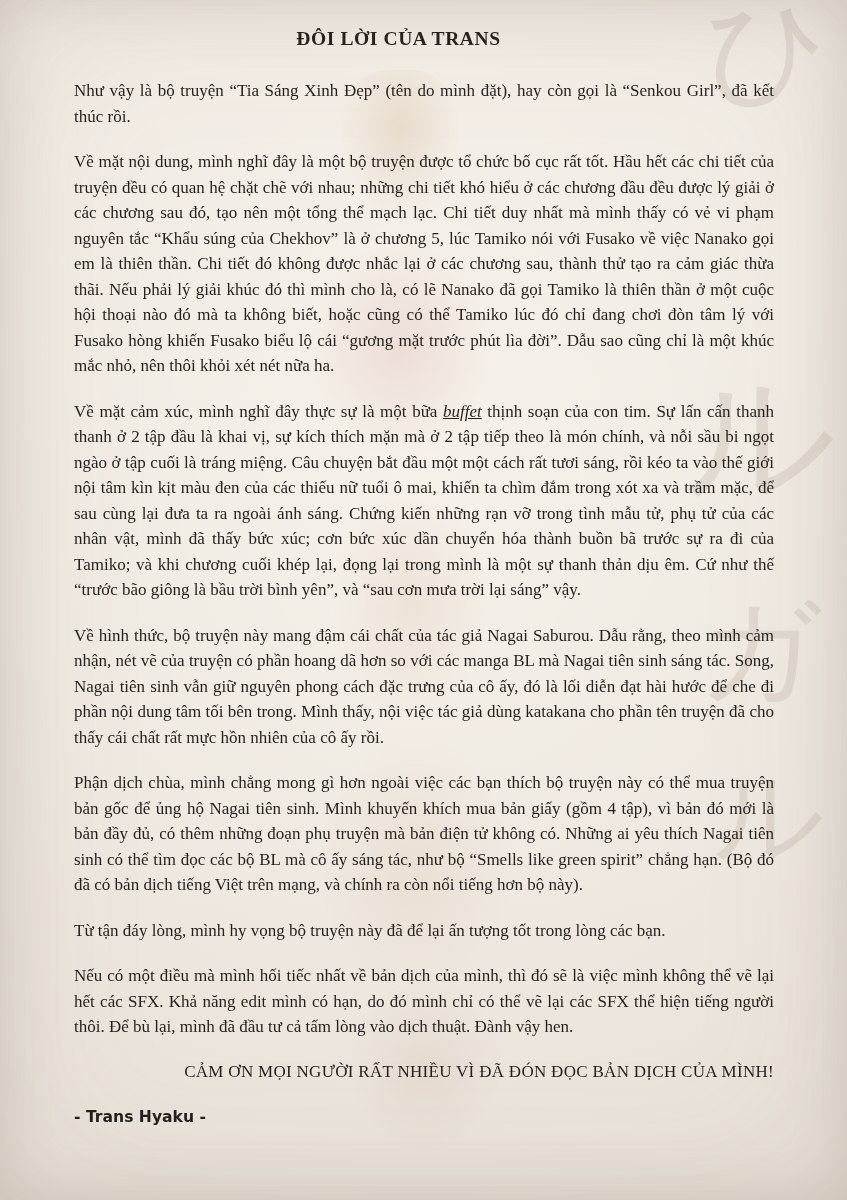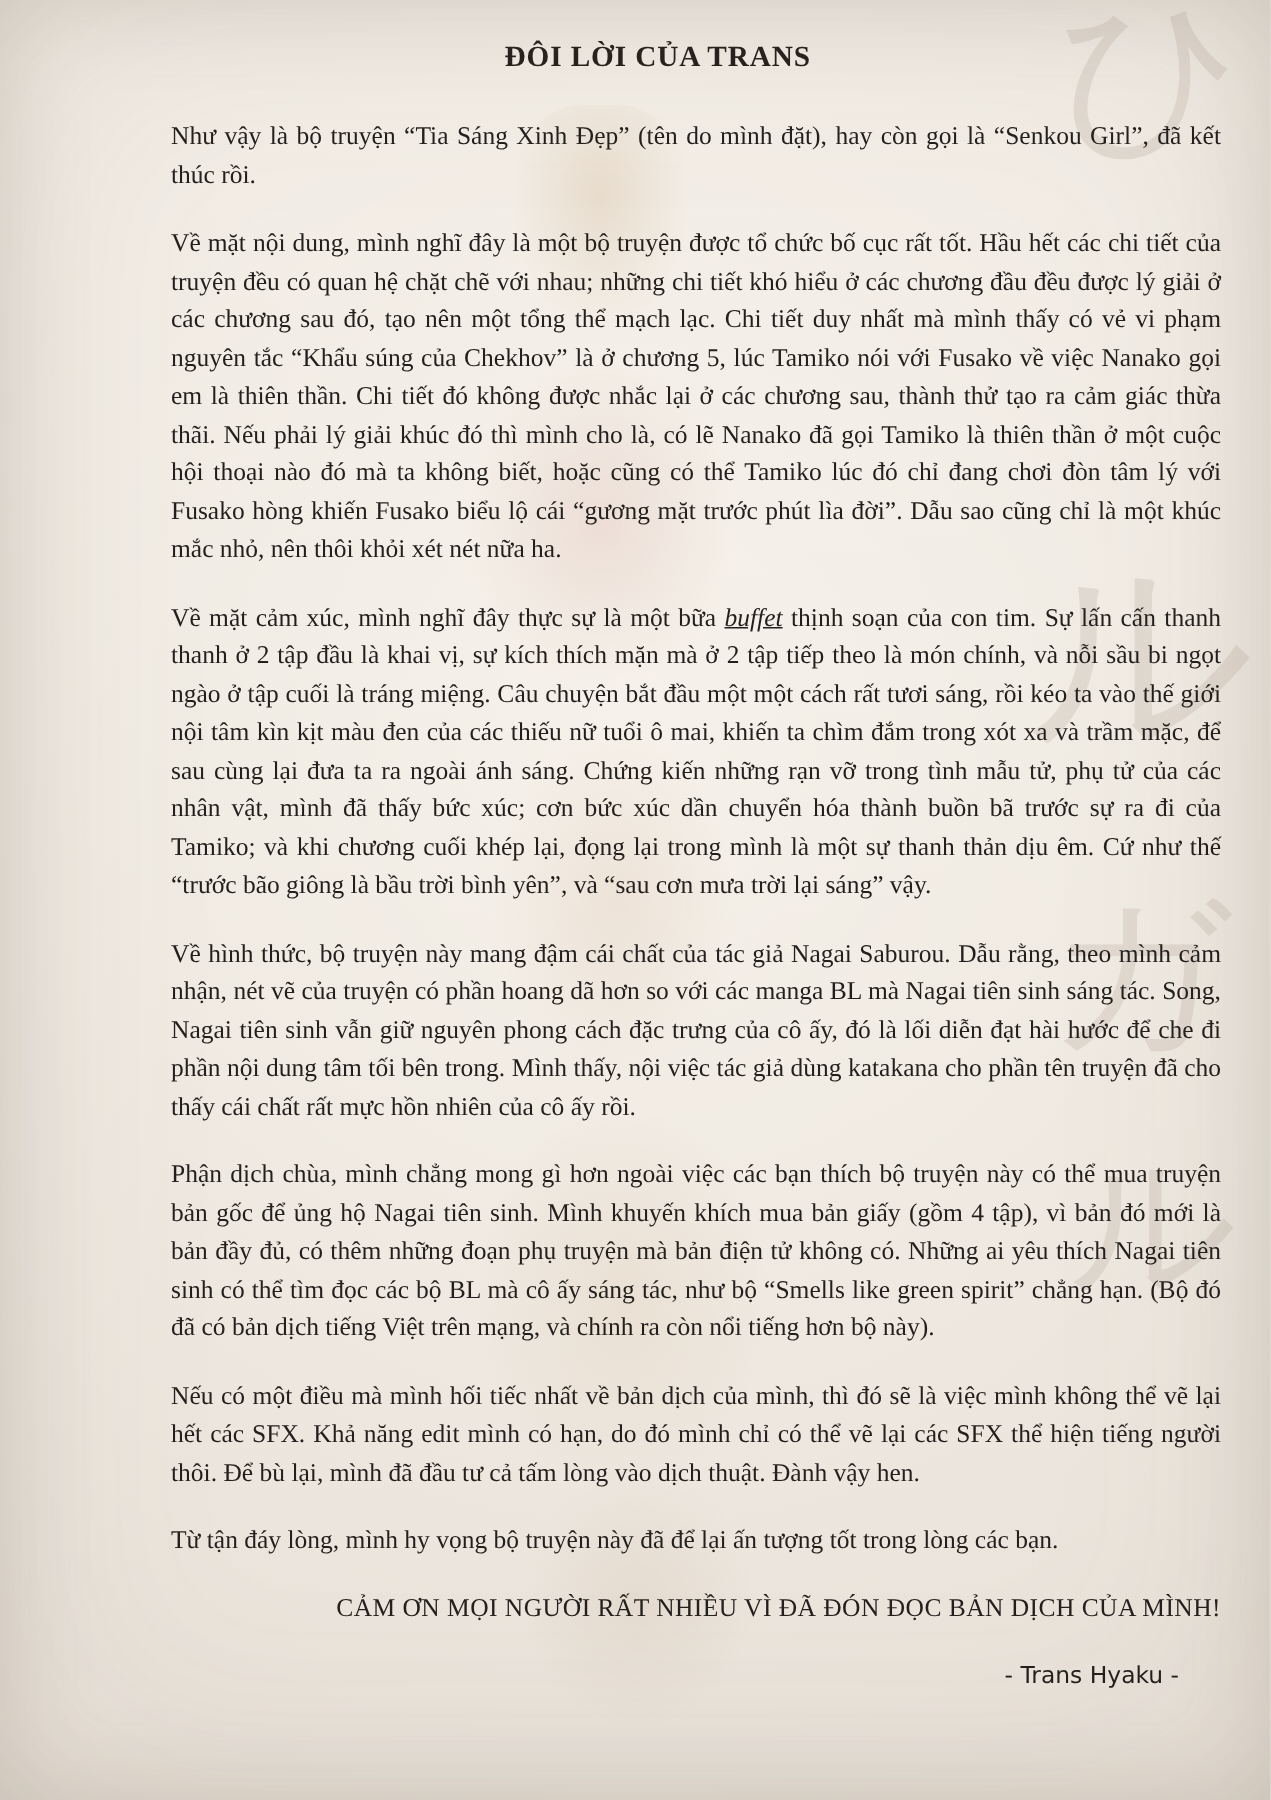--- a/index.html
+++ b/index.html
@@ -59,21 +59,21 @@
   .fig-band {
     position: absolute;
     border-radius: 40% 40% 45% 45%;
     filter: blur(0.4px);
   }
 
   
   .page {
     position: absolute;
     left: 0; top: 0;
-    width: 797px; height: 1200px; margin-left: 40px;
+    width: 797px; height: 1200px;
   }
   .doc-title {
     position: absolute;
     top: 28px;
     left: 0; right: 0;
     text-align: center;
     font-size: 19.5px;
     font-weight: bold;
     letter-spacing: 0.6px;
     color: #241f1b;
@@ -99,26 +99,26 @@
     margin-top: 22px;
     text-align: right;
     font-size: 17px;
     letter-spacing: 0.3px;
     padding-left: 30px;
     position: relative;
     z-index: 2;
   }
   .signature {
     margin-top: 26px;
-    text-align: right;
     font-size: 15.6px;
     font-family: "DejaVu Sans", sans-serif;
     padding-right: 28px;
     position: relative;
     z-index: 2;
+    font-weight: bold;
   }
 </style>
 </head>
 <body>
 
 <div class="paper"></div>
 
 <div class="bg-glyph g1">ひ</div>
 <div class="bg-glyph g2">ル</div>
 <div class="bg-glyph g3">ガ</div>
@@ -136,22 +136,22 @@
 
   <div class="doc-title">ĐÔI LỜI CỦA TRANS</div>
 
   <div class="content">
 
     <p class="para">Như vậy là bộ truyện “Tia Sáng Xinh Đẹp” (tên do mình đặt), hay còn gọi là “Senkou Girl”, đã kết thúc rồi.</p>
     <p class="para">Về mặt nội dung, mình nghĩ đây là một bộ truyện được tổ chức bố cục rất tốt. Hầu hết các chi tiết của truyện đều có quan hệ chặt chẽ với nhau; những chi tiết khó hiểu ở các chương đầu đều được lý giải ở các chương sau đó, tạo nên một tổng thể mạch lạc. Chi tiết duy nhất mà mình thấy có vẻ vi phạm nguyên tắc “Khẩu súng của Chekhov” là ở chương 5, lúc Tamiko nói với Fusako về việc Nanako gọi em là thiên thần. Chi tiết đó không được nhắc lại ở các chương sau, thành thử tạo ra cảm giác thừa thãi. Nếu phải lý giải khúc đó thì mình cho là, có lẽ Nanako đã gọi Tamiko là thiên thần ở một cuộc hội thoại nào đó mà ta không biết, hoặc cũng có thể Tamiko lúc đó chỉ đang chơi đòn tâm lý với Fusako hòng khiến Fusako biểu lộ cái “gương mặt trước phút lìa đời”. Dẫu sao cũng chỉ là một khúc mắc nhỏ, nên thôi khỏi xét nét nữa ha.</p>
     <p class="para">Về mặt cảm xúc, mình nghĩ đây thực sự là một bữa <span class="italic">buffet</span> thịnh soạn của con tim. Sự lấn cấn thanh thanh ở 2 tập đầu là khai vị, sự kích thích mặn mà ở 2 tập tiếp theo là món chính, và nỗi sầu bi ngọt ngào ở tập cuối là tráng miệng. Câu chuyện bắt đầu một một cách rất tươi sáng, rồi kéo ta vào thế giới nội tâm kìn kịt màu đen của các thiếu nữ tuổi ô mai, khiến ta chìm đắm trong xót xa và trầm mặc, để sau cùng lại đưa ta ra ngoài ánh sáng. Chứng kiến những rạn vỡ trong tình mẫu tử, phụ tử của các nhân vật, mình đã thấy bức xúc; cơn bức xúc dần chuyển hóa thành buồn bã trước sự ra đi của Tamiko; và khi chương cuối khép lại, đọng lại trong mình là một sự thanh thản dịu êm. Cứ như thế “trước bão giông là bầu trời bình yên”, và “sau cơn mưa trời lại sáng” vậy.</p>
     <p class="para">Về hình thức, bộ truyện này mang đậm cái chất của tác giả Nagai Saburou. Dẫu rằng, theo mình cảm nhận, nét vẽ của truyện có phần hoang dã hơn so với các manga BL mà Nagai tiên sinh sáng tác. Song, Nagai tiên sinh vẫn giữ nguyên phong cách đặc trưng của cô ấy, đó là lối diễn đạt hài hước để che đi phần nội dung tâm tối bên trong. Mình thấy, nội việc tác giả dùng katakana cho phần tên truyện đã cho thấy cái chất rất mực hồn nhiên của cô ấy rồi.</p>
     <p class="para">Phận dịch chùa, mình chẳng mong gì hơn ngoài việc các bạn thích bộ truyện này có thể mua truyện bản gốc để ủng hộ Nagai tiên sinh. Mình khuyến khích mua bản giấy (gồm 4 tập), vì bản đó mới là bản đầy đủ, có thêm những đoạn phụ truyện mà bản điện tử không có. Những ai yêu thích Nagai tiên sinh có thể tìm đọc các bộ BL mà cô ấy sáng tác, như bộ “Smells like green spirit” chẳng hạn. (Bộ đó đã có bản dịch tiếng Việt trên mạng, và chính ra còn nổi tiếng hơn bộ này).</p>
+    <p class="para">Từ tận đáy lòng, mình hy vọng bộ truyện này đã để lại ấn tượng tốt trong lòng các bạn.</p>
     <p class="para">Nếu có một điều mà mình hối tiếc nhất về bản dịch của mình, thì đó sẽ là việc mình không thể vẽ lại hết các SFX. Khả năng edit mình có hạn, do đó mình chỉ có thể vẽ lại các SFX thể hiện tiếng người thôi. Để bù lại, mình đã đầu tư cả tấm lòng vào dịch thuật. Đành vậy hen.</p>
-    <p class="para">Từ tận đáy lòng, mình hy vọng bộ truyện này đã để lại ấn tượng tốt trong lòng các bạn.</p>
 
     <div class="closing">CẢM ƠN MỌI NGƯỜI RẤT NHIỀU VÌ ĐÃ ĐÓN ĐỌC BẢN DỊCH CỦA MÌNH!</div>
 
     <div class="signature">- Trans Hyaku -</div>
 
   </div>
 </div>
 
 <div class="edge-shadow"></div>
 

